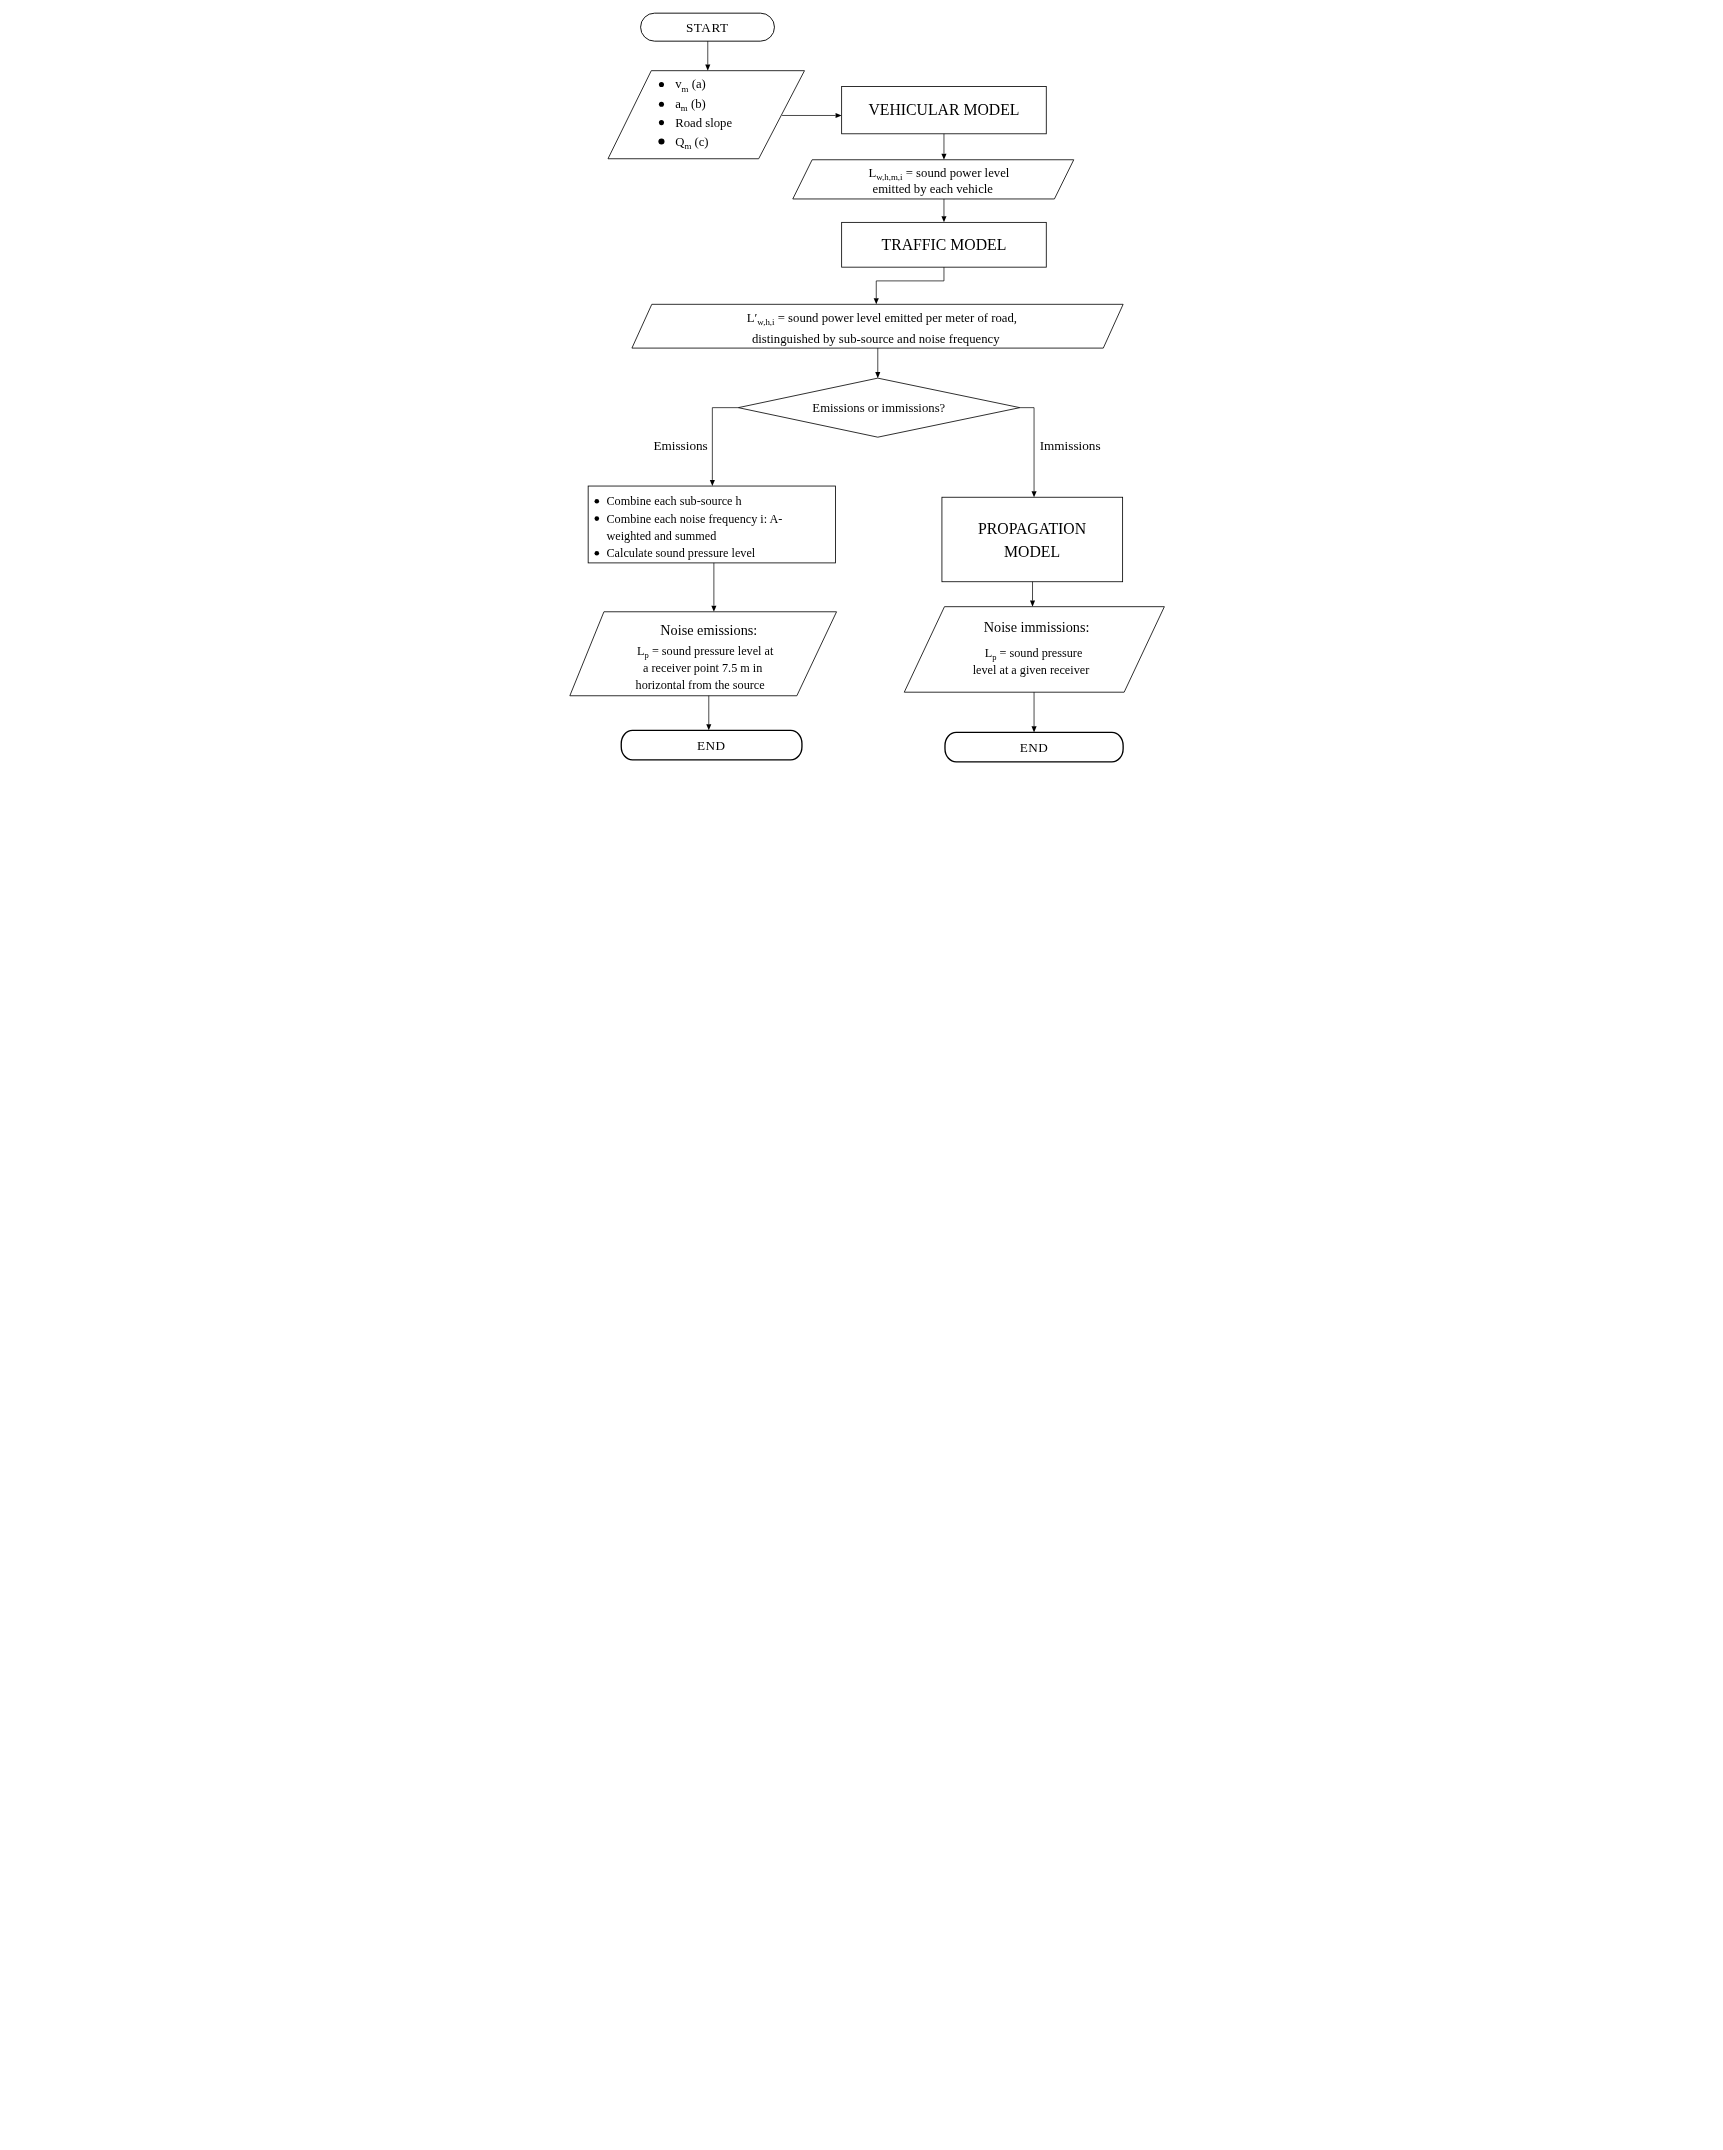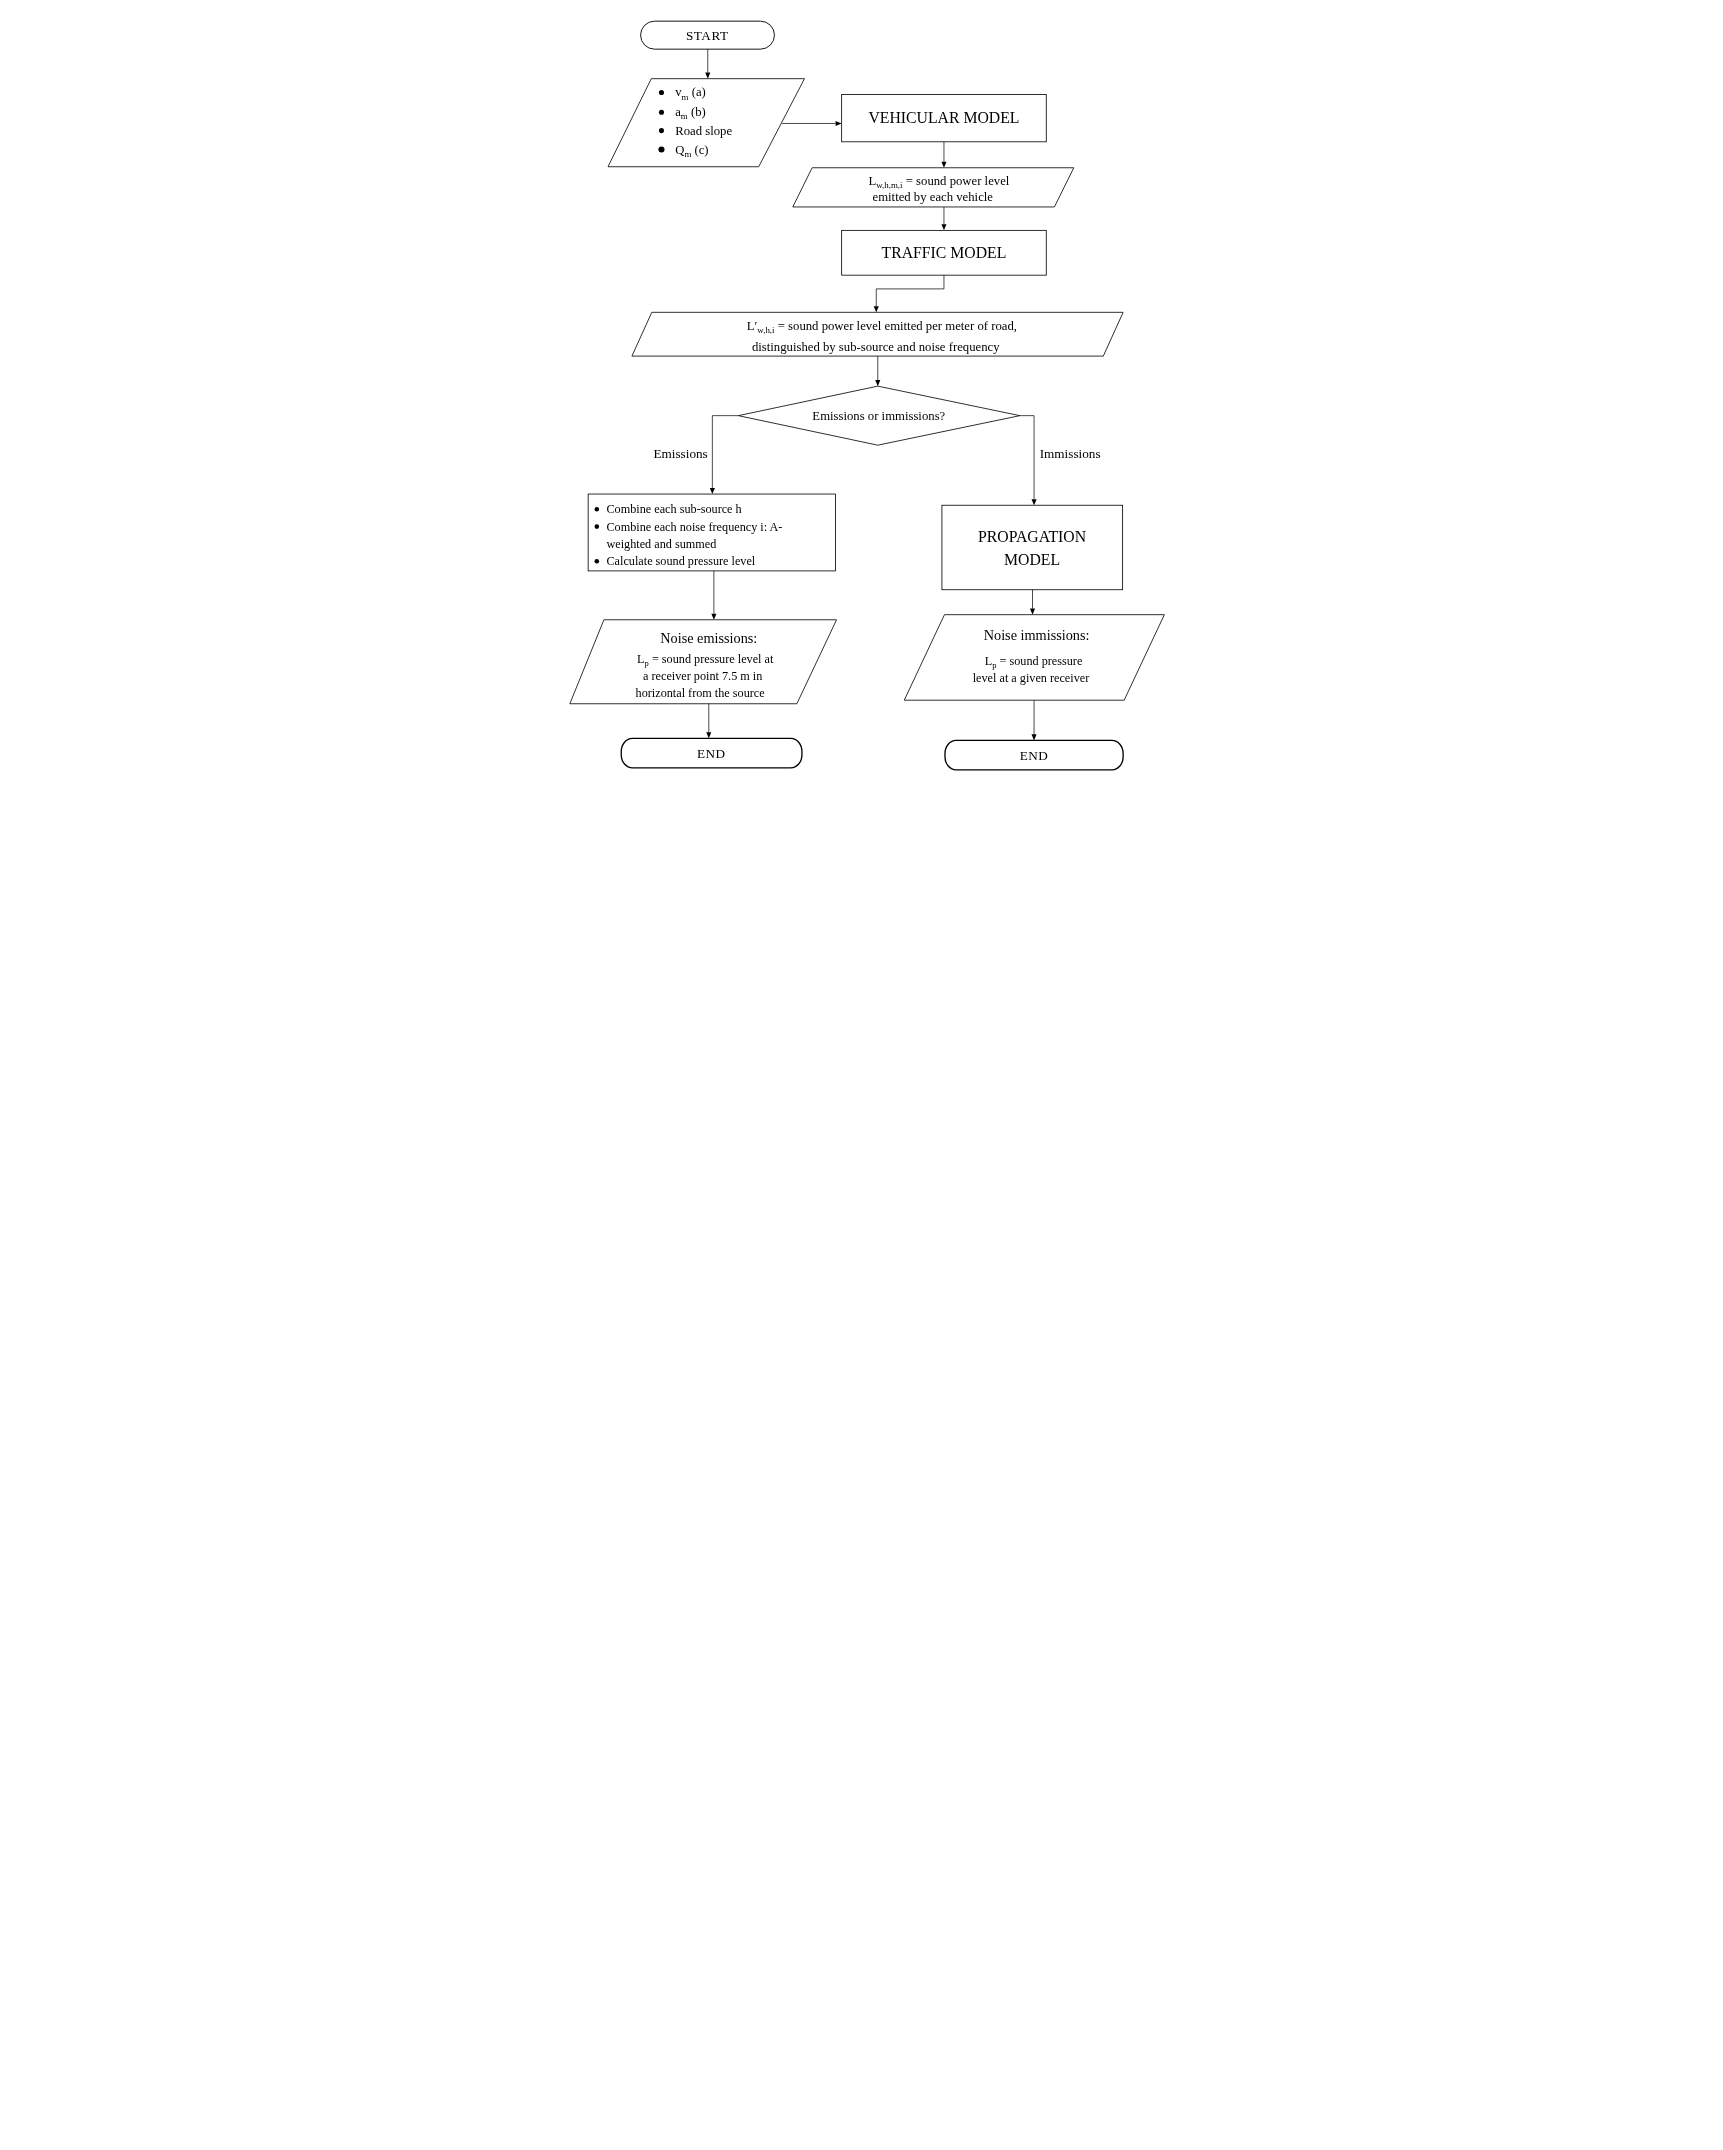--- a/index.html
+++ b/index.html
@@ -4,21 +4,21 @@
 <style>
   html, body {
     margin: 0;
     padding: 0;
     background: #ffffff;
   }
   .page {
     width: 611px;
     height: 762px;
     background: #ffffff;
-    margin: 12px auto;
+    margin: 4px auto;
     position: relative;
   }
   svg {
     display: block;
     font-family: "Liberation Serif", "DejaVu Serif", serif;
   }
   .shape {
     fill: #ffffff;
     stroke: #000000;
     stroke-width: 1.6;

